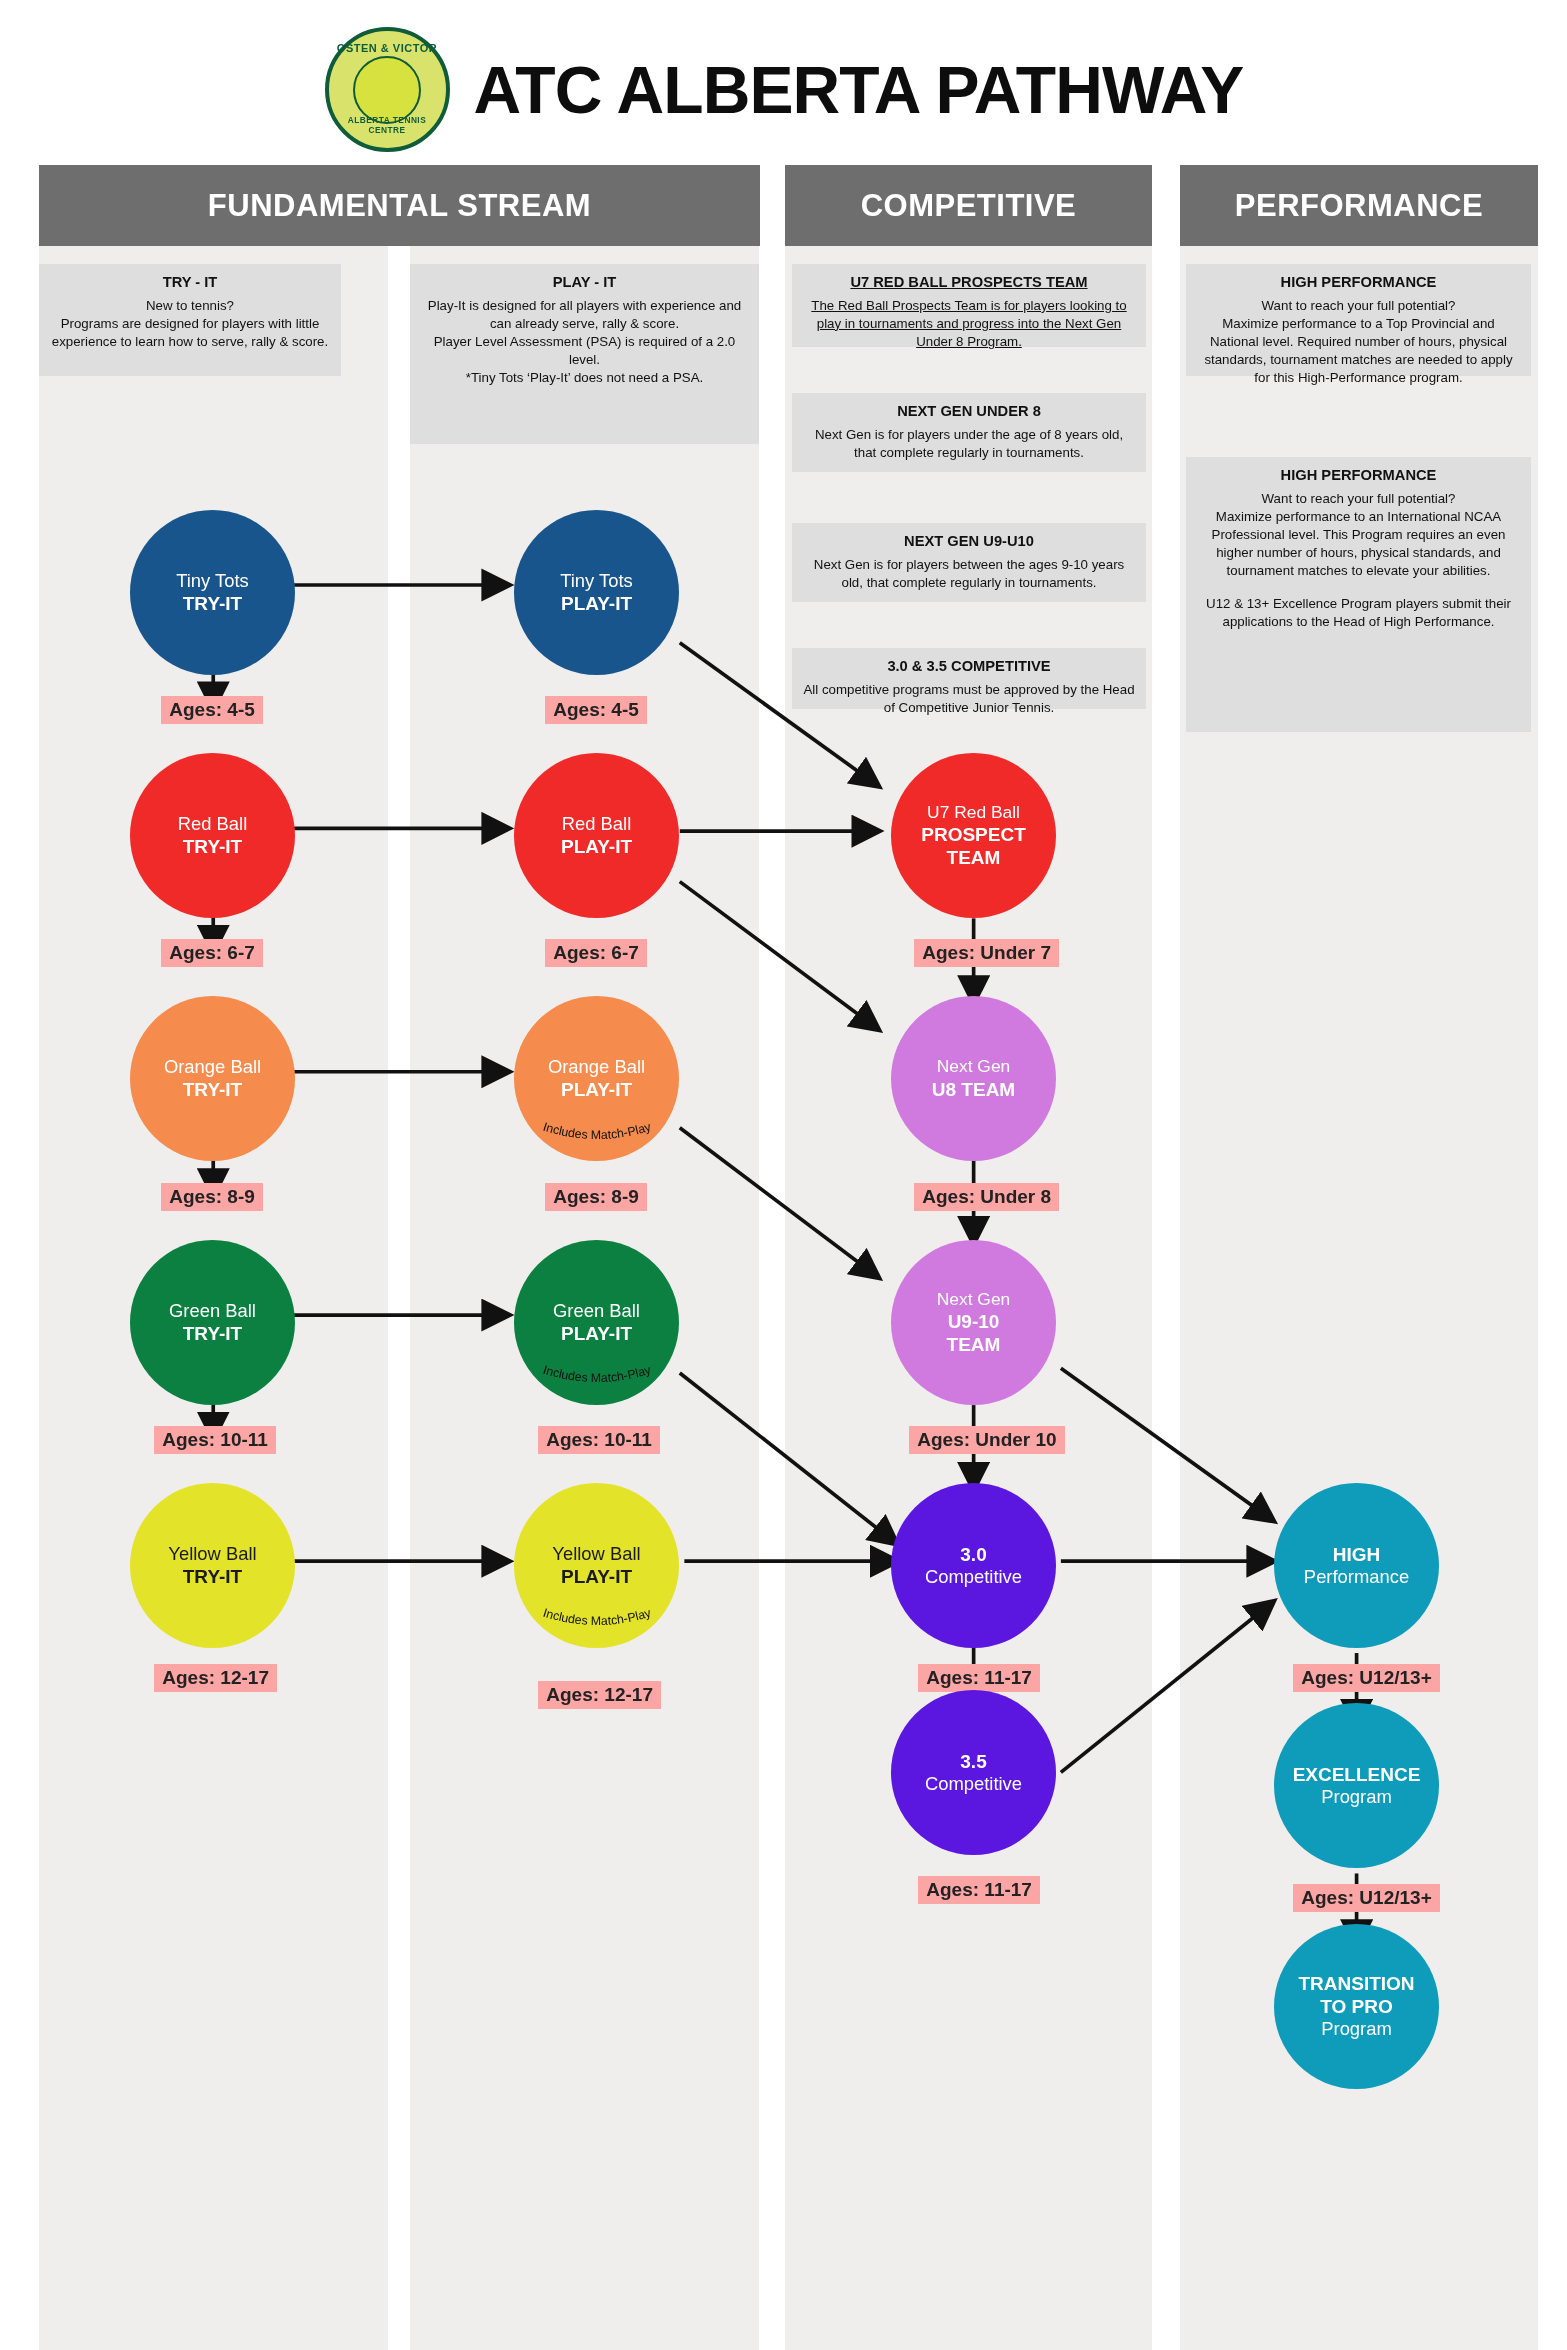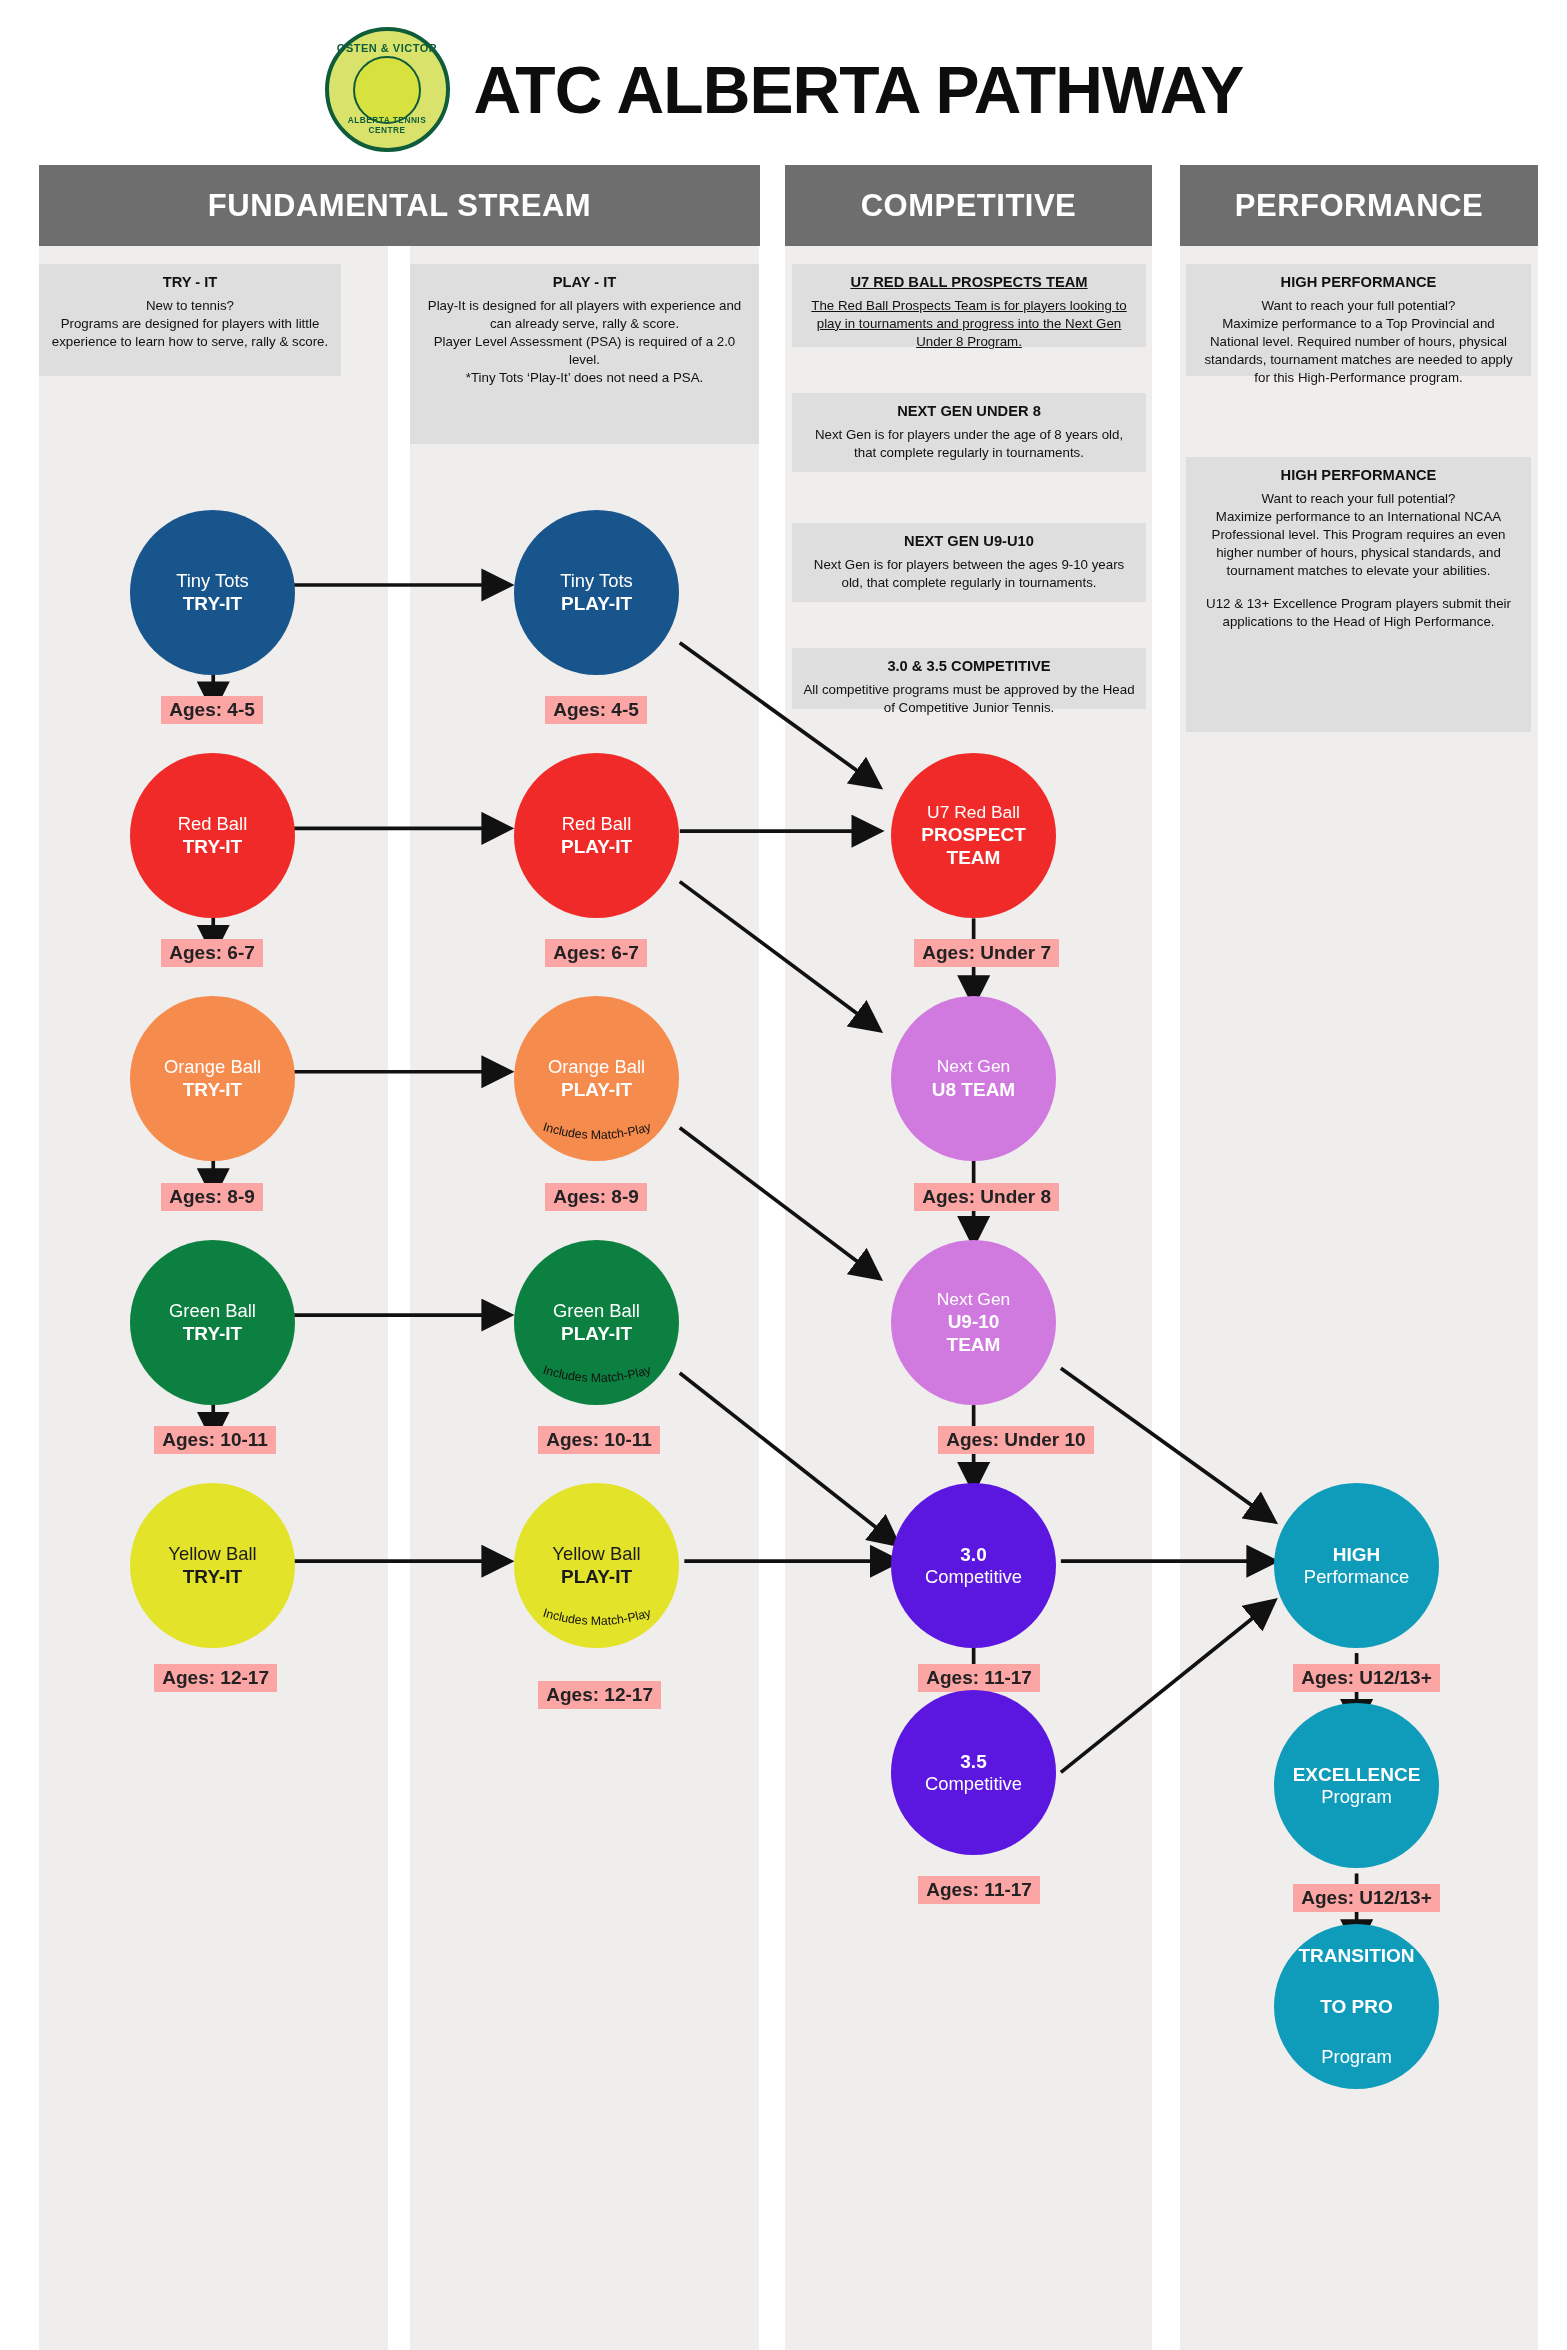--- a/index.html
+++ b/index.html
@@ -380,21 +380,21 @@
   <div class="l1">Next Gen</div>
   <div class="l2">U8 TEAM</div>
 </div>
 <div class="age" style="left:914px; top:1183px;">Ages: Under 8</div>
 
 <div class="node small" style="left:891px; top:1240px; width:165px; height:165px; background:#d07ae0;">
   <div class="l1">Next Gen</div>
   <div class="l2">U9-10</div>
   <div class="l3">TEAM</div>
 </div>
-<div class="age" style="left:938px; top:1426px;">Ages: Under 10</div>
+<div class="age" style="left:909px; top:1426px;">Ages: Under 10</div>
 
 <div class="node" style="left:891px; top:1483px; width:165px; height:165px; background:#5b17e0;">
   <div class="l2">3.0</div>
   <div class="l1">Competitive</div>
 </div>
 <div class="age" style="left:918px; top:1664px;">Ages: 11-17</div>
 
 <div class="node" style="left:891px; top:1690px; width:165px; height:165px; background:#5b17e0;">
   <div class="l2">3.5</div>
   <div class="l1">Competitive</div>
@@ -406,18 +406,18 @@
   <div class="l1">Performance</div>
 </div>
 <div class="age" style="left:1293px; top:1664px;">Ages: U12/13+</div>
 
 <div class="node" style="left:1274px; top:1703px; width:165px; height:165px; background:#0f9cba;">
   <div class="l2">EXCELLENCE</div>
   <div class="l1">Program</div>
 </div>
 <div class="age" style="left:1293px; top:1884px;">Ages: U12/13+</div>
 
-<div class="node" style="left:1274px; top:1924px; width:165px; height:165px; background:#0f9cba;gap:28px;">
+<div class="node" style="left:1274px; top:1924px; width:165px; height:165px; background:#0f9cba;">
   <div class="l2">TRANSITION</div>
   <div class="l2">TO PRO</div>
   <div class="l1">Program</div>
 </div>
 
 
 </body></html>

